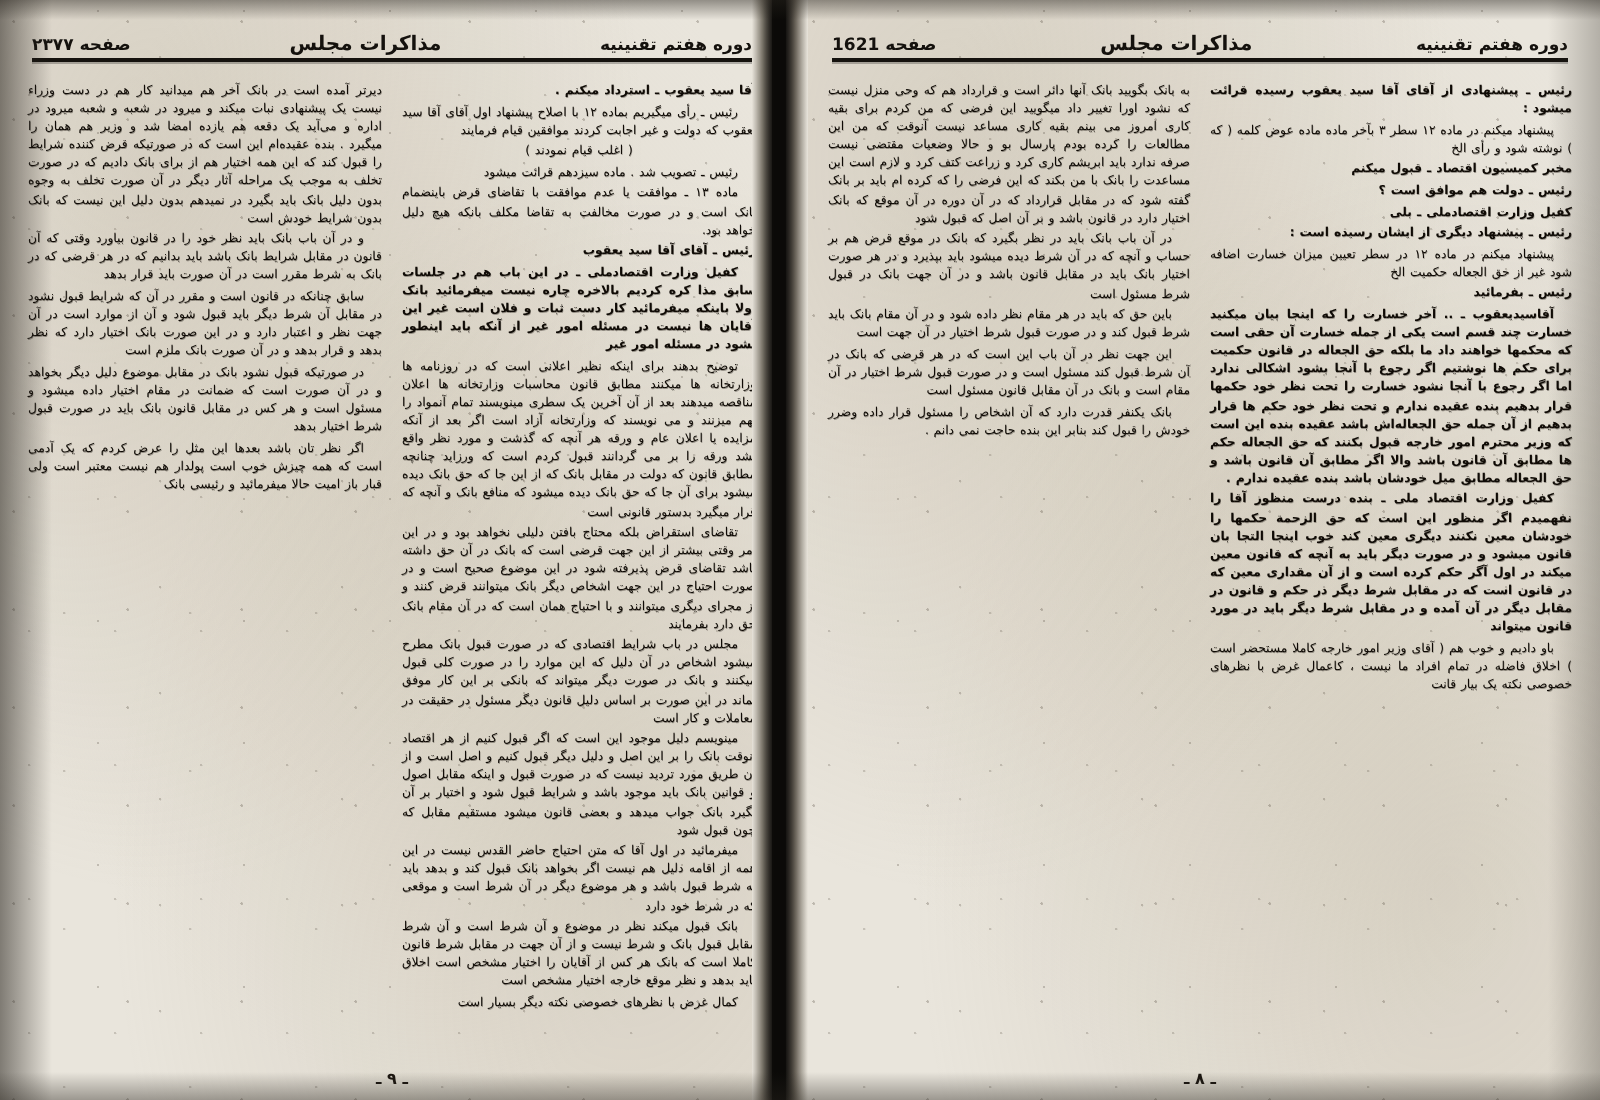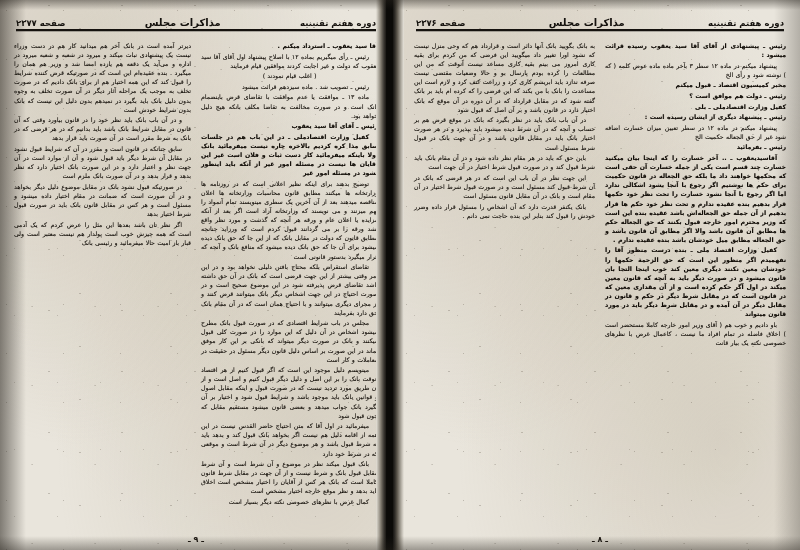--- a/index.html
+++ b/index.html
@@ -130,21 +130,21 @@
 
     <div class="catch">ـ ۹ ـ</div>
     <div class="speck"></div>
   </div>
 
   <div class="page right">
     <div class="hdr">
       <div class="row">
         <span class="side">دوره هفتم تقنینیه</span>
         <span class="center">مذاکرات مجلس</span>
-        <span class="pg">صفحه ۲۳۷۶</span>
+        <span class="pg">صفحه 1621</span>
       </div>
       <div class="rule"></div>
     </div>
 
     <div class="cols">
       <div class="col">
         <p class="spk">رئیس ـ پیشنهادی از آقای آقا سید یعقوب رسیده قرائت میشود :</p>
         <p class="ind">پیشنهاد میکنم در ماده ۱۲ سطر ۳ بآخر ماده ماده عوض کلمه ( که ) نوشته شود و رأی الخ</p>
         <p class="spk">مخبر کمیسیون اقتصاد ـ قبول میکنم</p>
         <p class="spk">رئیس ـ دولت هم موافق است ؟</p>

